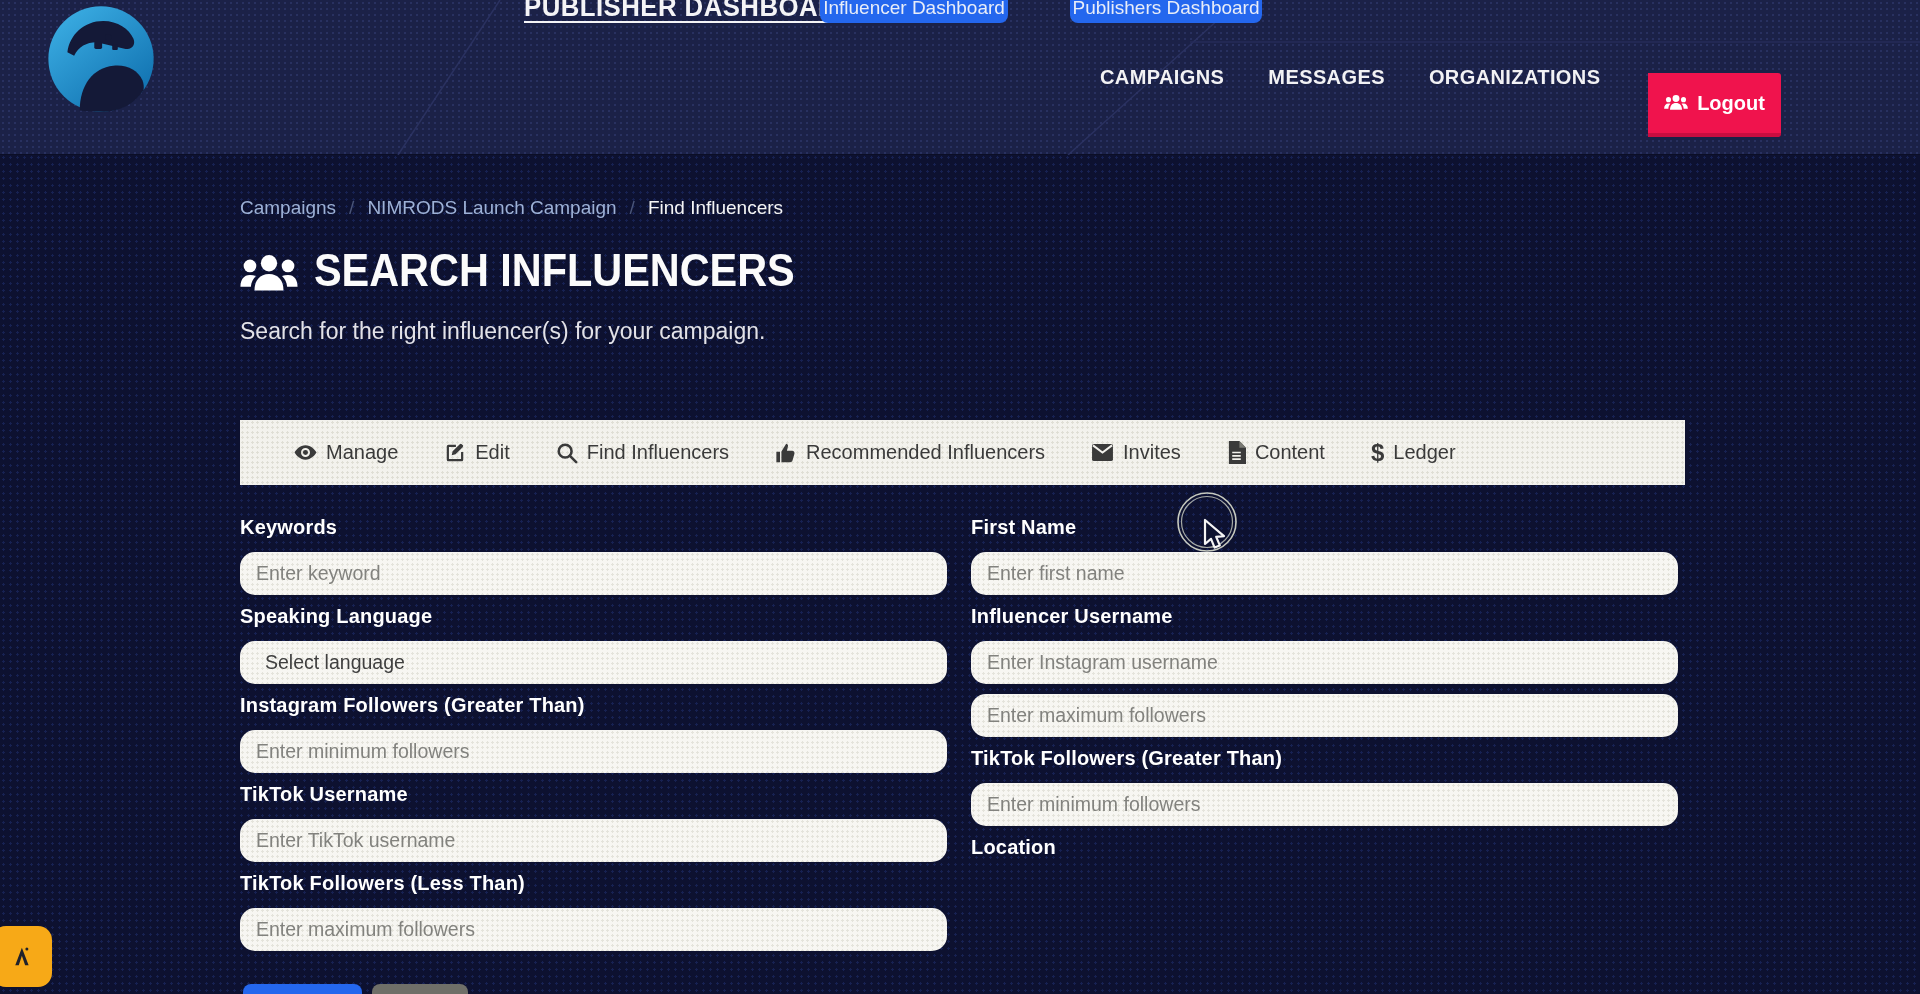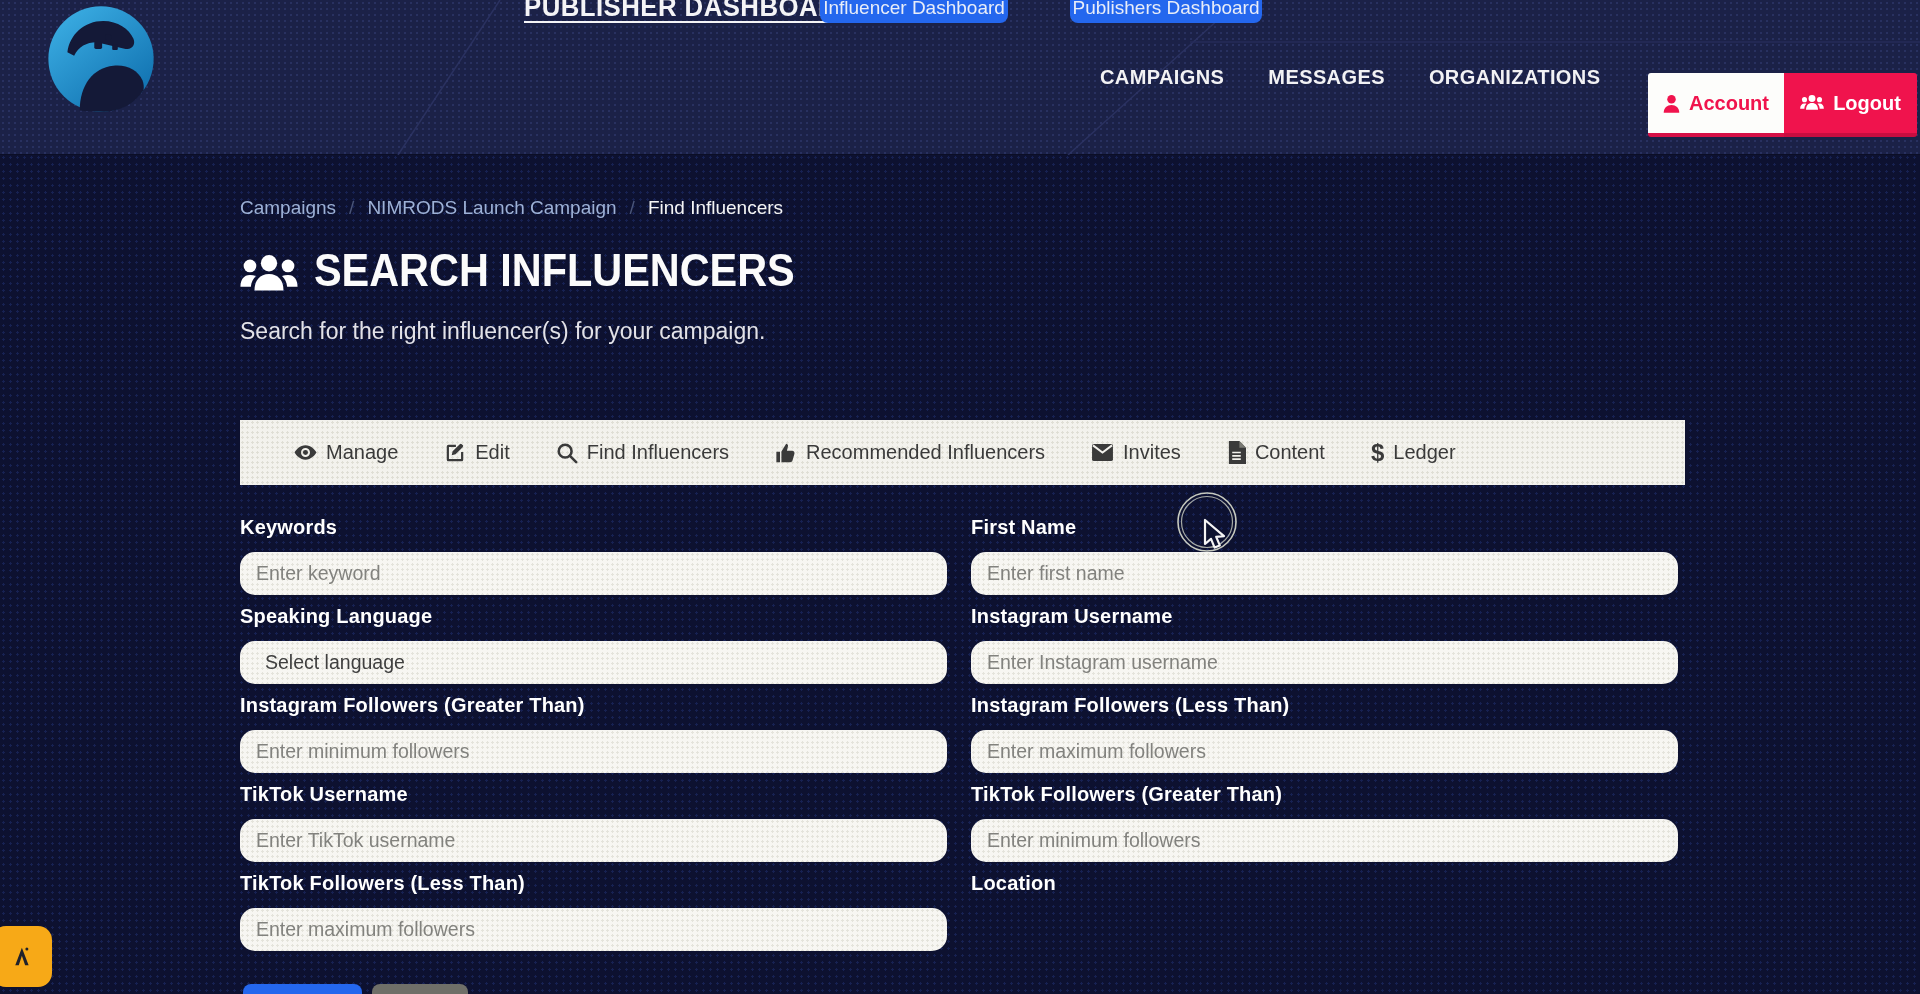--- a/index.html
+++ b/index.html
@@ -98,27 +98,20 @@
     <button class="top-btn b1">Influencer Dashboard</button>
     <button class="top-btn b2">Publishers Dashboard</button>
 
     <nav class="nav">
       <a href="#">CAMPAIGNS</a>
       <a href="#">MESSAGES</a>
       <a href="#">ORGANIZATIONS</a>
     </nav>
 
     <div class="acct-block">
-      <button class="acct-btn account">
-        <svg width="17" height="19" viewBox="0 0 24 26">
-          <circle cx="12" cy="7" r="6" fill="#f0134d"></circle>
-          <path d="M1 26c0-7 4.8-11 11-11s11 4 11 11z" fill="#f0134d"></path>
-        </svg>
-        <span>Account</span>
-      </button>
       <button class="acct-btn logout">
         <svg width="24" height="18" viewBox="0 0 32 22">
           <g fill="#ffffff">
             <circle cx="16" cy="5" r="4.6"></circle>
             <path d="M16 11c-5 0-8 3.4-8 9h16c0-5.6-3-9-8-9z"></path>
             <circle cx="6" cy="6.5" r="3.4"></circle>
             <path d="M6 11.5c-3.6 0-5.8 2.6-5.8 7h5.6c.2-2.8 1.2-5 2.8-6.4-.8-.4-1.7-.6-2.6-.6z"></path>
             <circle cx="26" cy="6.5" r="3.4"></circle>
             <path d="M26 11.5c3.6 0 5.8 2.6 5.8 7h-5.6c-.2-2.8-1.2-5-2.8-6.4.8-.4 1.7-.6 2.6-.6z"></path>
           </g>
@@ -226,25 +219,24 @@
         <input type="text" placeholder="Enter maximum followers" style="">
       </div>
     </div>
 
     <div class="col">
       <div class="field">
         <label>First Name</label>
         <input type="text" placeholder="Enter first name" style="">
       </div>
       <div class="field">
-        <label>Instagram Username</label>
+        <label>Influencer Username</label>
         <input type="text" placeholder="Enter Instagram username" style="">
       </div>
       <div class="field">
-        <label>Instagram Followers (Less Than)</label>
         <input type="text" placeholder="Enter maximum followers" style="">
       </div>
       <div class="field">
         <label>TikTok Followers (Greater Than)</label>
         <input type="text" placeholder="Enter minimum followers" style="">
       </div>
       <div class="field">
         <label>Location</label>
       </div>
     </div>

